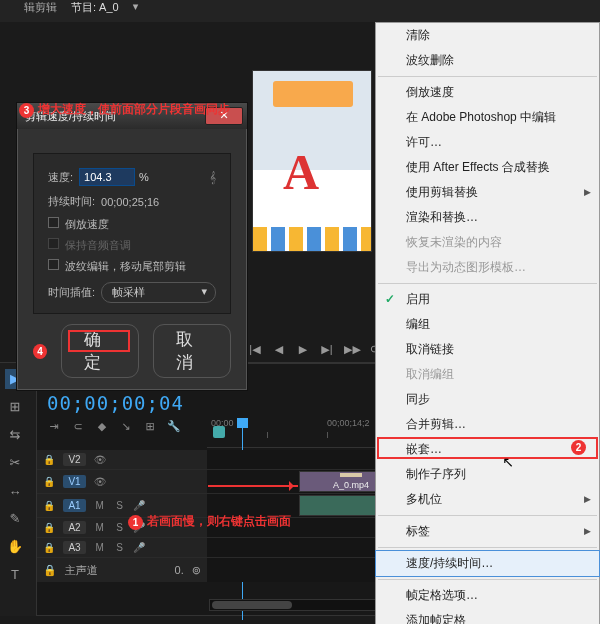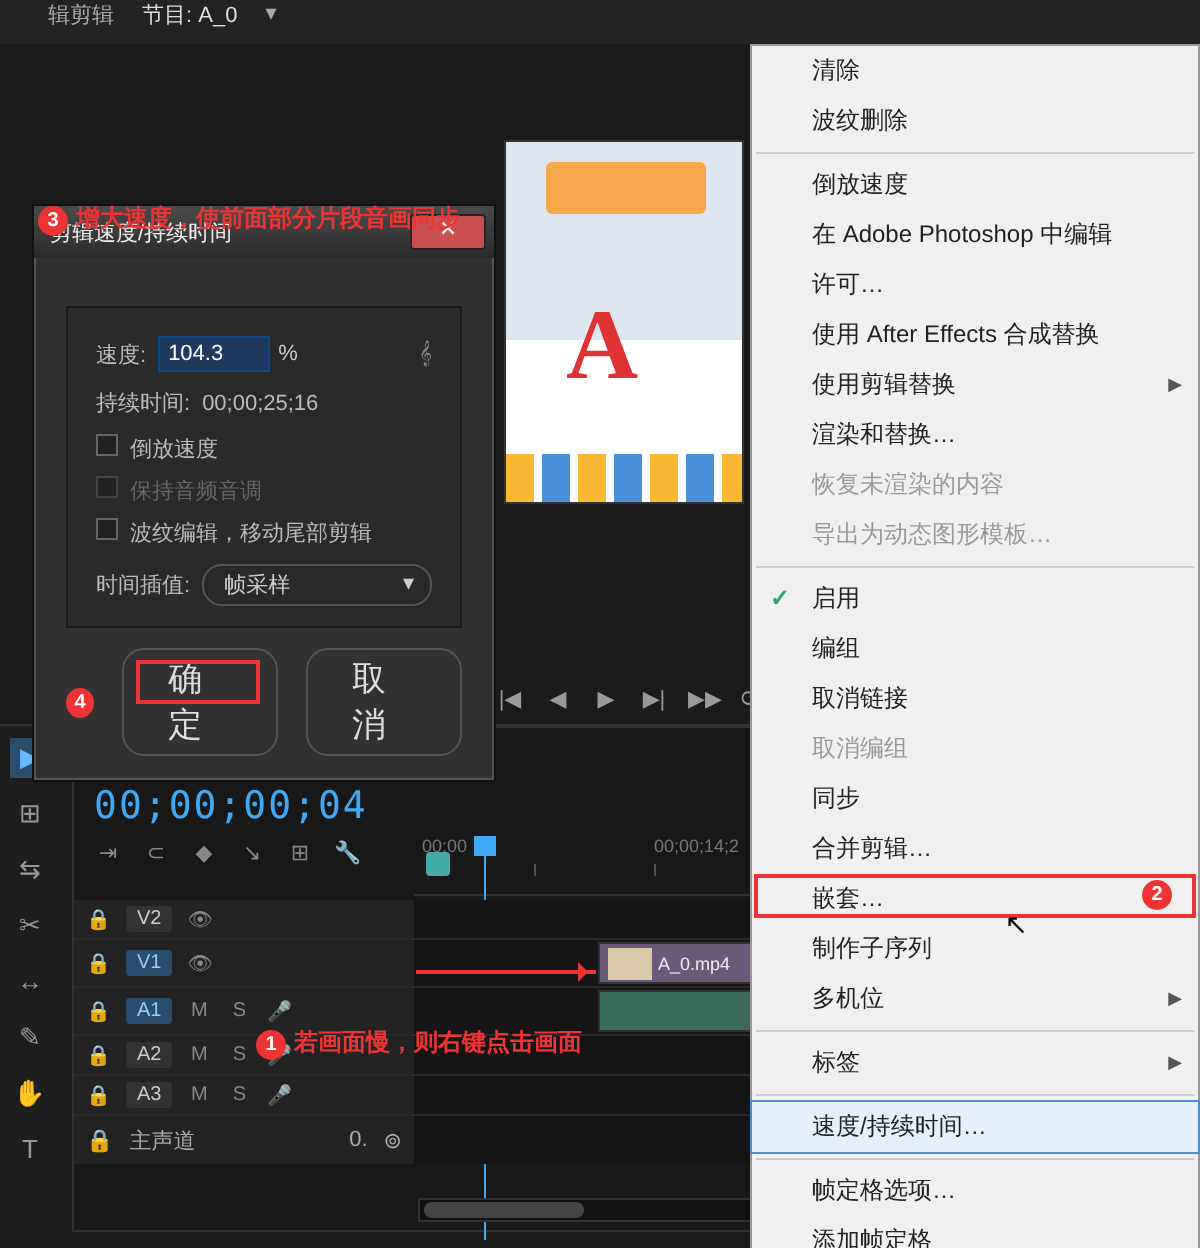--- a/index.html
+++ b/index.html
@@ -72,21 +72,21 @@
 
   .tracks { position:absolute; left:0; right:0; top:86px; }
   .track { display:flex; height:24px; border-bottom:1px solid #2a2a2a; font-size:10px; }
   .track.thin { height:20px; }
   .trkhead { width:170px; background:#232323; display:flex; align-items:center; padding:0 6px; gap:8px; color:#aaa; }
   .trkhead .lock { color:#777; }
   .trkhead .badge { background:#333; padding:1px 5px; border-radius:2px; color:#ccc; }
   .trkhead .badge.v { background:#2a4d6e; color:#9cf; }
   .trkhead .eye, .trkhead .m, .trkhead .s { width:12px; text-align:center; color:#888; }
   .trklane { flex:1; background:#151515; position:relative; }
-  .clip { position:absolute; top:1px; bottom:1px; background:#6a5a7a; border:1px solid #333; color:#eee; font-size:9px; padding:1px 4px; overflow:hidden; display:flex; align-items:center; gap:3px; }
+  .clip { position:absolute; top:1px; bottom:1px; background:#6a5a7a; border:1px solid #333; color:#eee; font-size:9px; padding:1px 4px; overflow:hidden; display:flex; align-items:center; gap:3px;flex-direction:column; }
   .clip.audio { background:#3a6a5a; }
   .clip .thumb { width:22px; height:16px; background:#d9c9a8; }
   .master { display:flex; height:24px; }
   .master .mh { width:170px; background:#232323; display:flex; align-items:center; padding:0 6px; gap:8px; color:#aaa; }
   .scroll { position:absolute; left:172px; right:4px; bottom:4px; height:12px; background:#111; border:1px solid #333; }
   .scroll .thumb2 { position:absolute; left:2px; top:1px; width:80px; height:8px; background:#444; border-radius:4px; }
 
   
   .callout { position:absolute; z-index:120; }
   .circ { display:inline-block; width:15px; height:15px; border-radius:50%; background:#e33; color:#fff; text-align:center; line-height:15px; font-size:10px; font-weight:bold; margin-right:4px; vertical-align:middle; }

